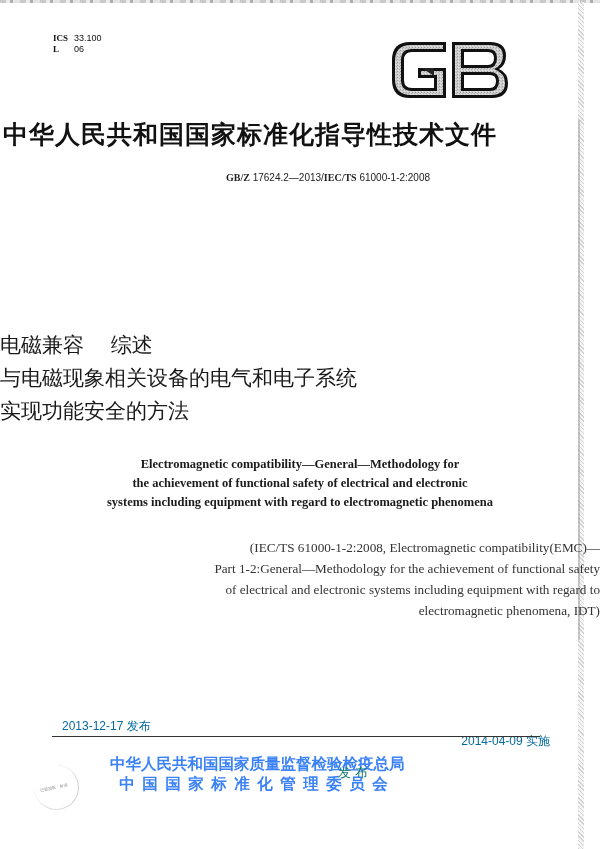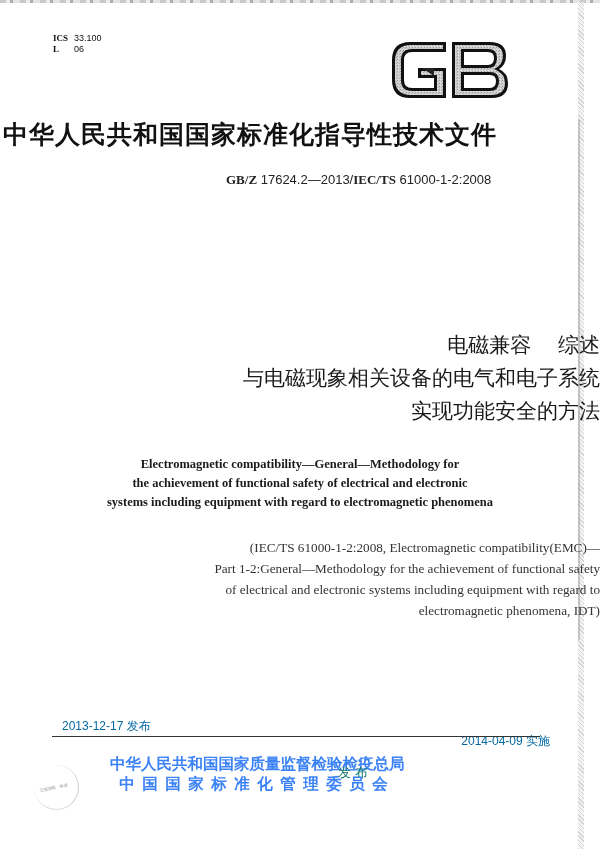--- a/index.html
+++ b/index.html
@@ -62,35 +62,35 @@
       text-align: center;
       font-family: "DejaVu Serif", "Liberation Serif", serif;
       font-weight: bold;
       font-size: 25px;
       letter-spacing: 1px;
       color: #111;
     }
     .std-number {
       position: absolute;
       left: 226px; top: 172px;
-      font-size: 13px;
+      font-size: 10px;
       font-family: "Liberation Sans", sans-serif;
       color: #222;
       white-space: nowrap;
       text-align: right;
     }
     .std-number .serif-part {
       font-family: "Liberation Serif", serif;
       font-weight: bold;
     }
     .cn-title {
       position: absolute;
       left: 0; top: 329px;
       width: 600px;
-      text-align: right;
+      text-align: left;
       font-family: "DejaVu Sans", sans-serif;
       font-size: 21px;
       line-height: 33px;
       color: #1a1a1a;
     }
     .cn-title div { white-space: pre; }
     .en-title {
       position: absolute;
       left: 0; top: 455px;
       width: 600px;

